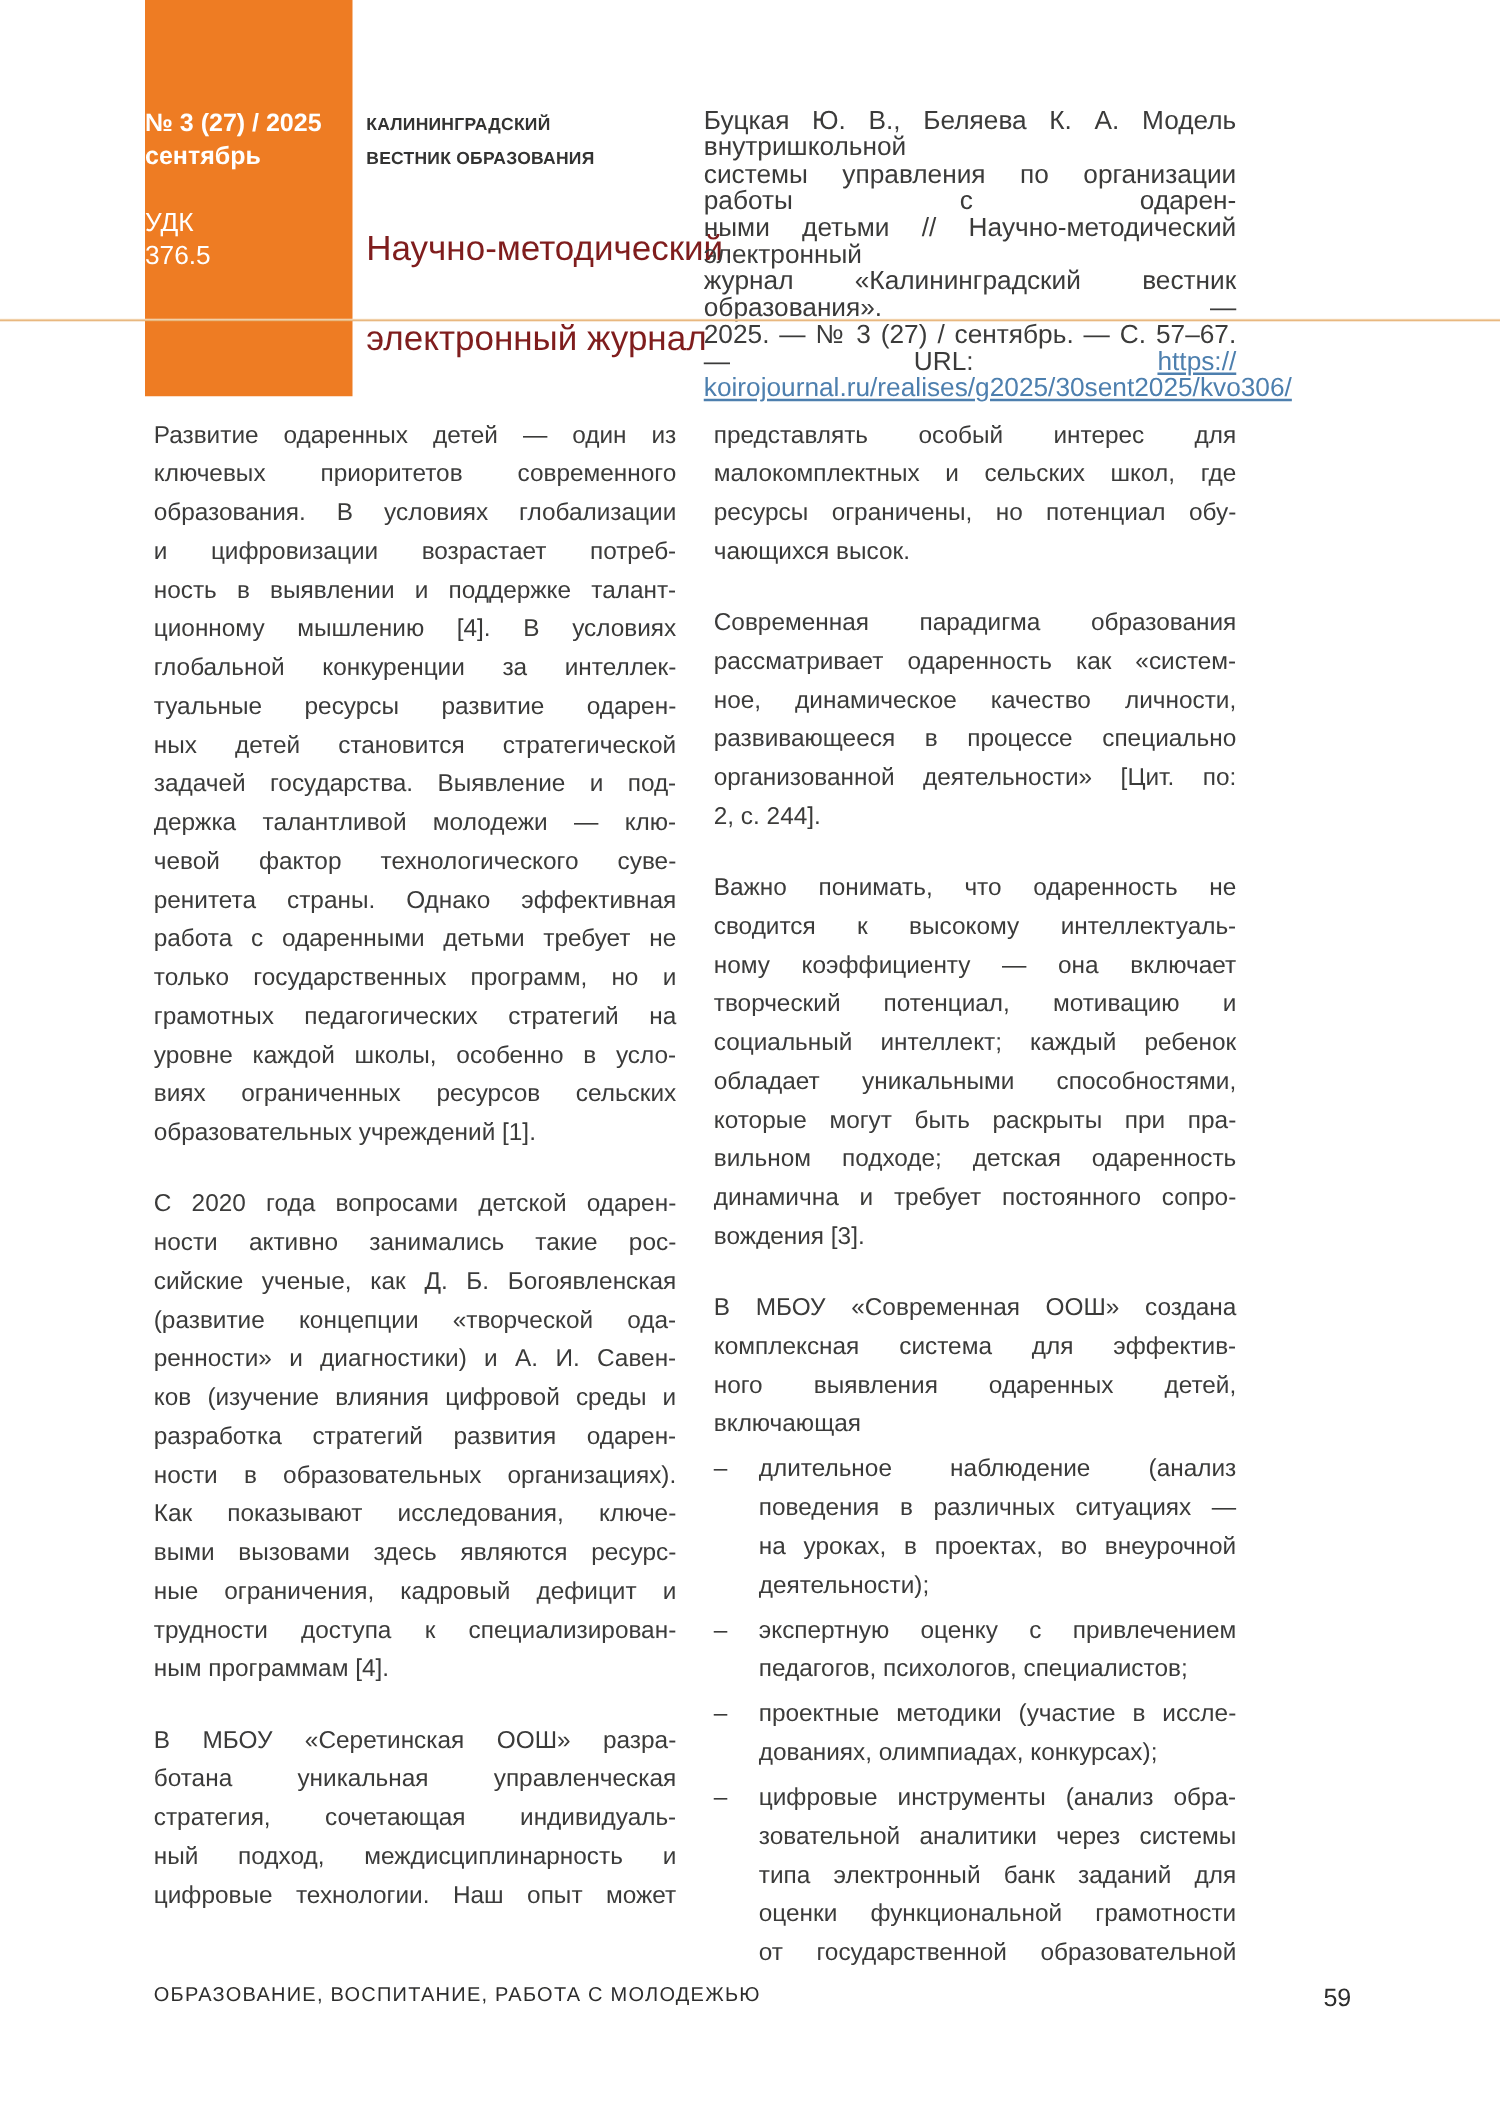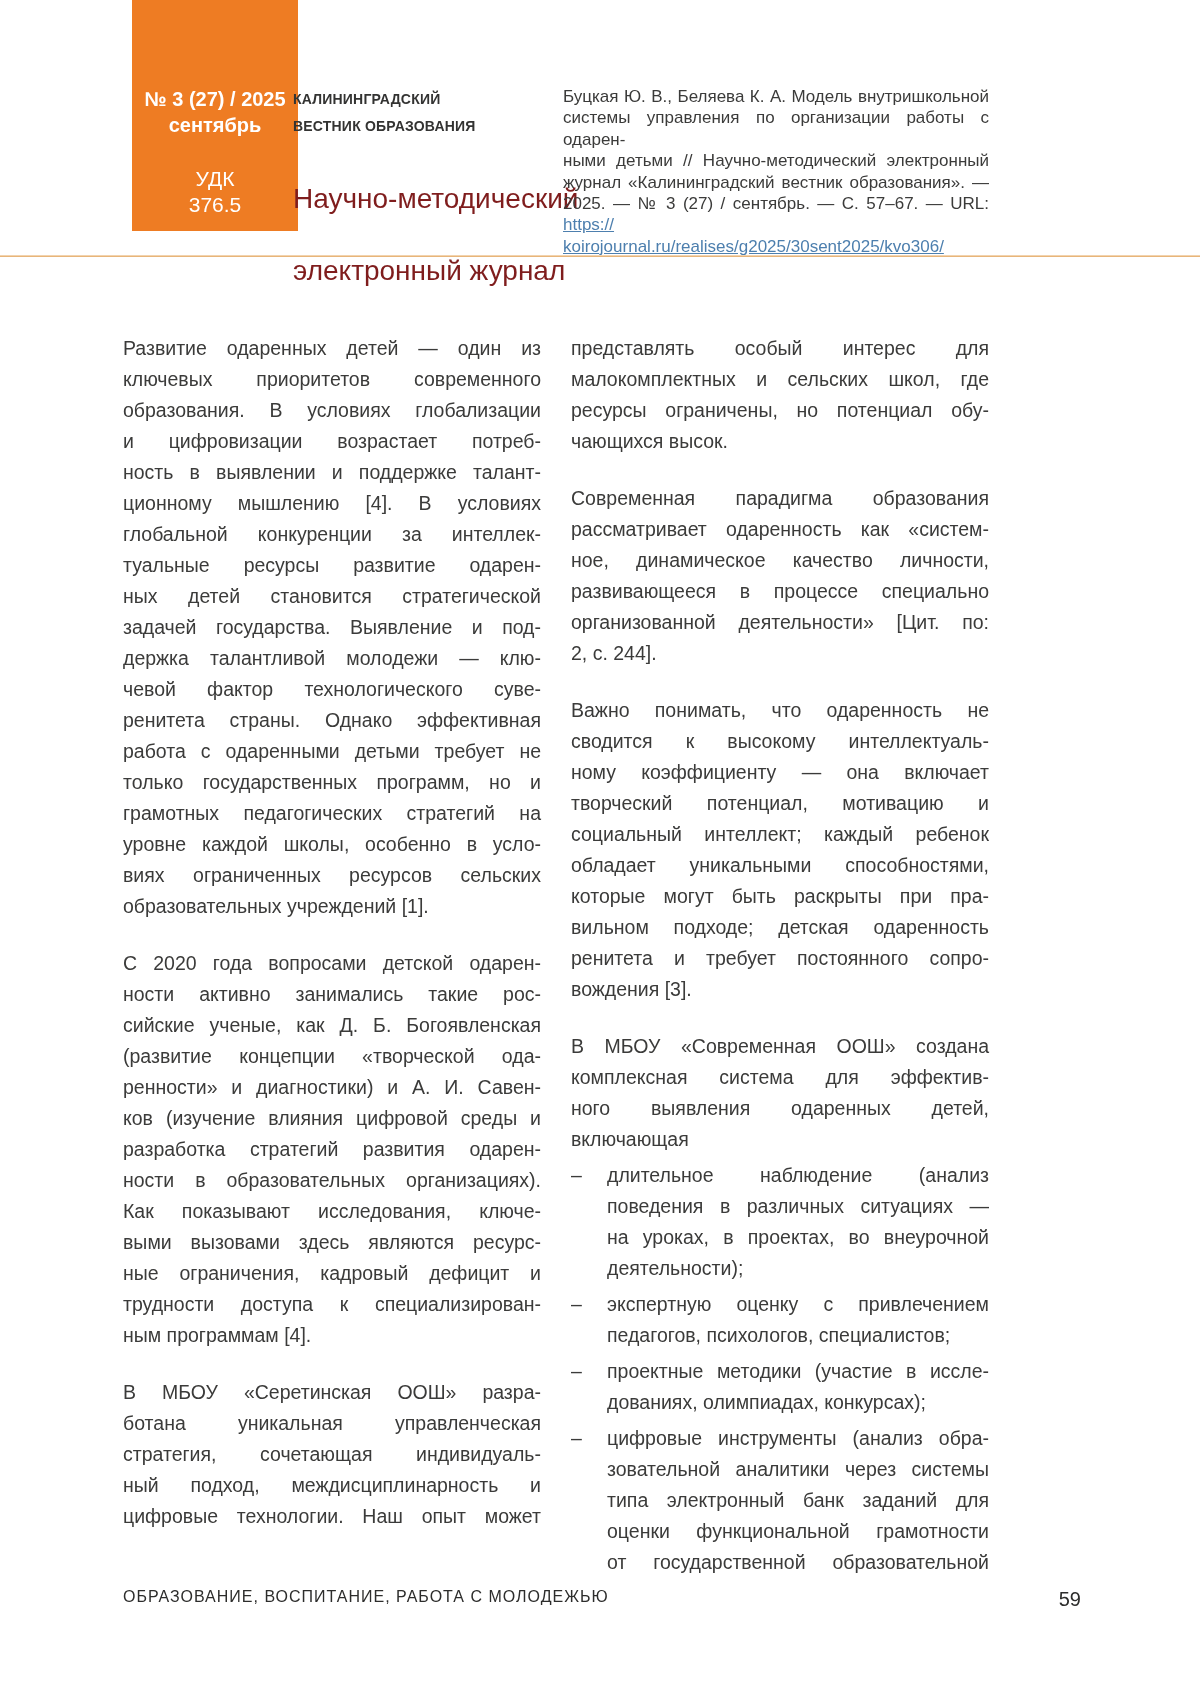--- a/index.html
+++ b/index.html
@@ -10,29 +10,29 @@
     --title-text:#333332;
     --footer-text:#2d2d2c;
   }
   html,body{margin:0;padding:0;background:#fff;}
   .page{
     position:relative;width:1200px;height:1697px;background:#ffffff;overflow:hidden;
     font-family:"Liberation Sans","DejaVu Sans",sans-serif;color:var(--body-text);
   }
   
   .issue-box{
-    position:absolute;left:116px;top:0;width:166px;height:231px;
-    background:var(--accent-orange);color:#ffffff;text-align:center;margin-left:16px;
+    position:absolute;left:116px;top:0;width:166px;height:317px;
+    background:var(--accent-orange);color:#ffffff;text-align:left;
   }
   .issue-top{position:absolute;top:86px;left:0;right:0;font-size:20px;line-height:26px;font-weight:700;}
   .issue-udk{position:absolute;top:166px;left:0;right:0;font-size:21px;line-height:26px;font-weight:400;}
   .journal-block{position:absolute;left:293px;top:86px;}
   .journal-title{font-size:14px;line-height:27px;font-weight:700;color:var(--title-text);letter-spacing:.2px;}
   .journal-subtitle{font-size:28px;line-height:27px;font-weight:400;color:#7f1d1d;margin-top:45px;}
-  .citation{position:absolute;left:563px;top:86px;width:426px;font-size:17px;line-height:21.4px;color:var(--body-text);}
+  .citation{position:absolute;left:563px;top:86px;width:426px;font-size:21px;line-height:21.4px;color:var(--body-text);}
   .cit-line{text-align:justify;text-align-last:justify;white-space:pre-wrap;}
   .cit-line.last{text-align-last:left;}
   .cit-link{color:var(--link-blue);text-decoration:underline;cursor:pointer;}
   .header-divider{position:absolute;left:0;top:255px;width:1200px;height:2px;
     background:linear-gradient(to bottom,#f7e2c8,#e2a660);}
   
   .columns{position:absolute;left:123px;top:293px;width:866px;display:flex;gap:30px;margin-top:40px;}
   .col{width:418px;font-size:19.5px;line-height:31px;color:var(--body-text);}
   .para{margin:0 0 26px 0;}
   .para.tight{margin-bottom:5px;}
@@ -142,21 +142,21 @@
         </div>
         <div class="para">
           <div class="tline">Важно понимать, что одаренность не</div>
           <div class="tline">сводится к высокому интеллектуаль-</div>
           <div class="tline">ному коэффициенту — она включает</div>
           <div class="tline">творческий потенциал, мотивацию и</div>
           <div class="tline">социальный интеллект; каждый ребенок</div>
           <div class="tline">обладает уникальными способностями,</div>
           <div class="tline">которые могут быть раскрыты при пра-</div>
           <div class="tline">вильном подходе; детская одаренность</div>
-          <div class="tline">ренитета и требует постоянного сопро-</div>
+          <div class="tline">динамична и требует постоянного сопро-</div>
           <div class="tline last">вождения [3].</div>
         </div>
         <div class="para tight">
           <div class="tline">В МБОУ «Современная ООШ» создана</div>
           <div class="tline">комплексная система для эффектив-</div>
           <div class="tline">ного выявления одаренных детей,</div>
           <div class="tline last">включающая</div>
         </div>
         <div class="list-item">
           <div class="li-marker">–</div>

